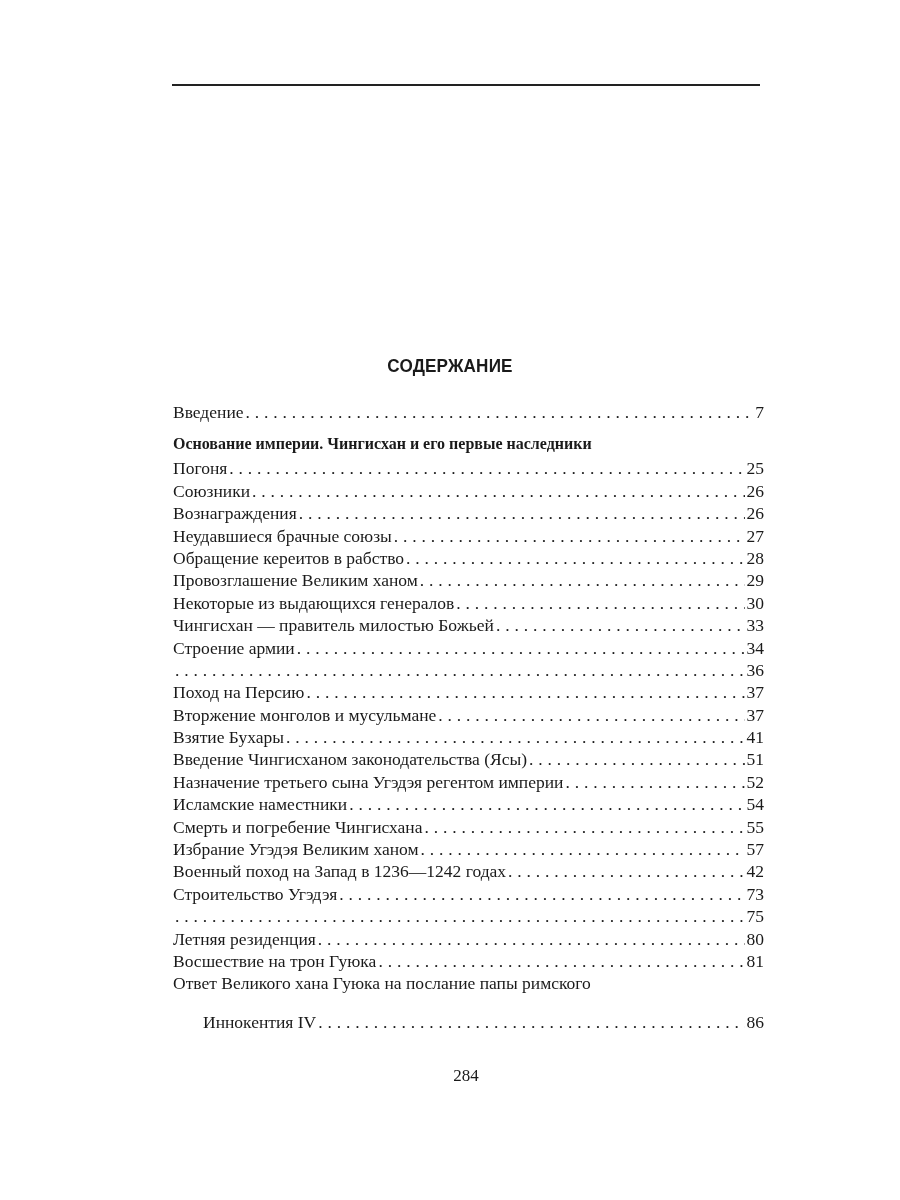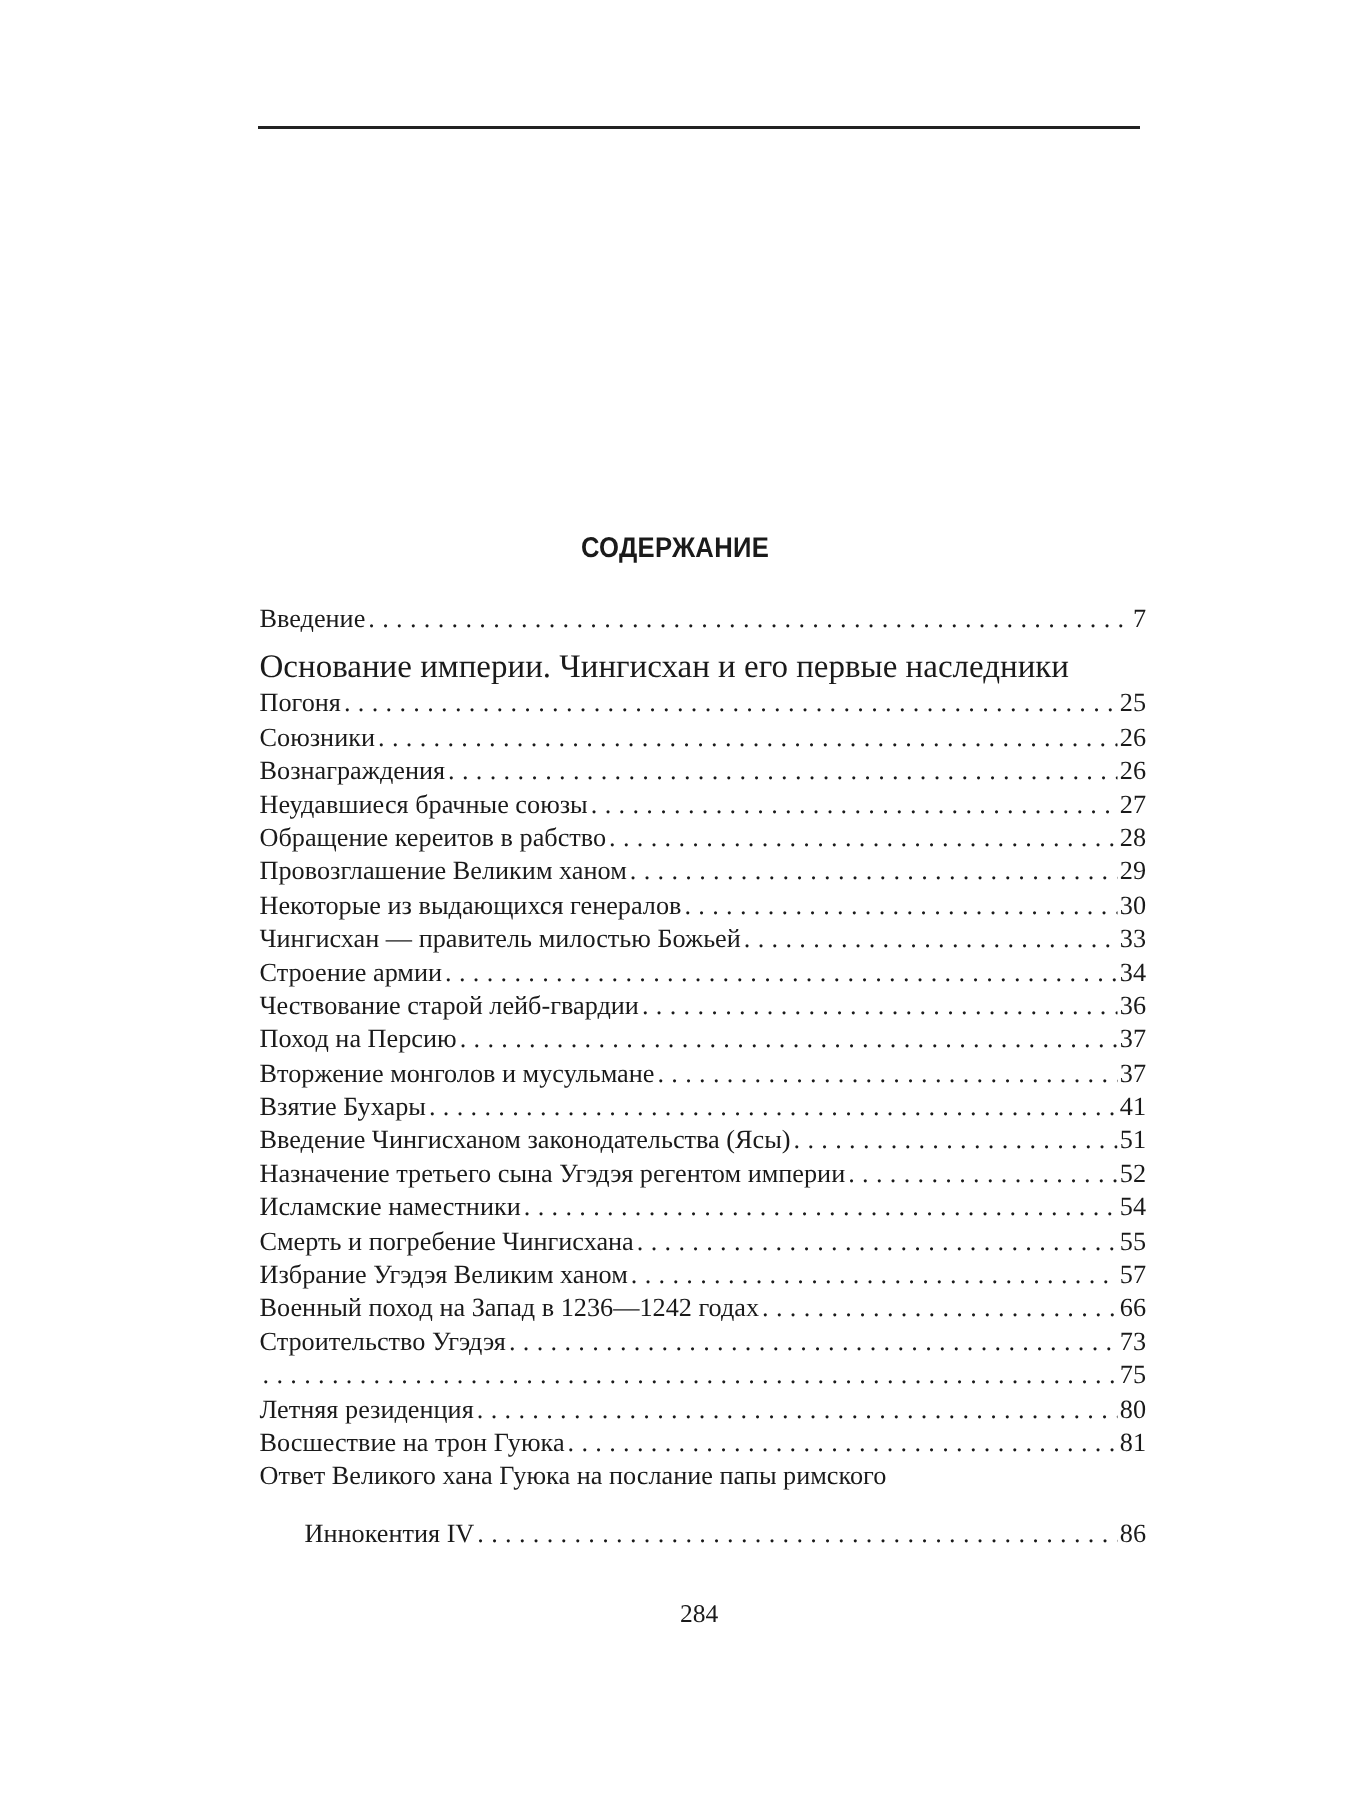--- a/index.html
+++ b/index.html
@@ -30,22 +30,22 @@
     flex: 1 1 auto; overflow: hidden; letter-spacing: 4.1px; margin: 0 2px;
   }
   .entry .leader::before {
     content: ". . . . . . . . . . . . . . . . . . . . . . . . . . . . . . . . . . . . . . . . . . . . . . . . . . . . . . . . . . . . . . . . . . . . . . . . . . . . . . . . . . . . . . .";
     letter-spacing: 0;
     word-spacing: 0.5px;
   }
   .entry .page { flex: 0 0 auto; }
   .gap { height: 8px; }
   .section {
-    font-weight: normal; height: 26px; line-height: 26px; white-space: nowrap;
-    font-size: 22px;
+    font-weight: bold; height: 26px; line-height: 26px; white-space: nowrap;
+    font-size: 16px;
   }
   .indent-line { padding-left: 30px; margin-top: 16px; }
   .folio {
     position: absolute; left: 0; width: 900px; top: 1066px; text-align: center;
     font-size: 17px;
     margin-left: 16px;
   }
 </style>
 </head>
 <body>
@@ -103,21 +103,20 @@
         <span class="title">Чингисхан — правитель милостью Божьей</span>
         <span class="leader"></span>
         <span class="page">33</span>
       </div>
       <div class="entry">
         <span class="title">Строение армии</span>
         <span class="leader"></span>
         <span class="page">34</span>
       </div>
       <div class="entry">
-        <span class="title">Чествование старой лейб-гвардии</span>
         <span class="leader"></span>
         <span class="page">36</span>
       </div>
       <div class="entry">
         <span class="title">Поход на Персию</span>
         <span class="leader"></span>
         <span class="page">37</span>
       </div>
       <div class="entry">
         <span class="title">Вторжение монголов и мусульмане</span>
@@ -150,21 +149,21 @@
         <span class="page">55</span>
       </div>
       <div class="entry">
         <span class="title">Избрание Угэдэя Великим ханом</span>
         <span class="leader"></span>
         <span class="page">57</span>
       </div>
       <div class="entry">
         <span class="title">Военный поход на Запад в 1236—1242 годах</span>
         <span class="leader"></span>
-        <span class="page">66</span>
+        <span class="page">42</span>
       </div>
       <div class="entry">
         <span class="title">Строительство Угэдэя</span>
         <span class="leader"></span>
         <span class="page">73</span>
       </div>
       <div class="entry">
         <span class="leader"></span>
         <span class="page">75</span>
       </div>

